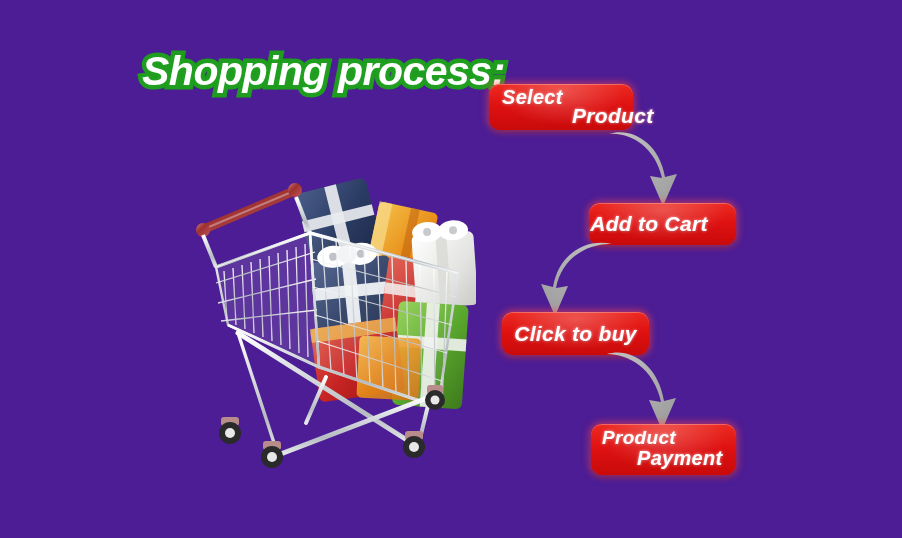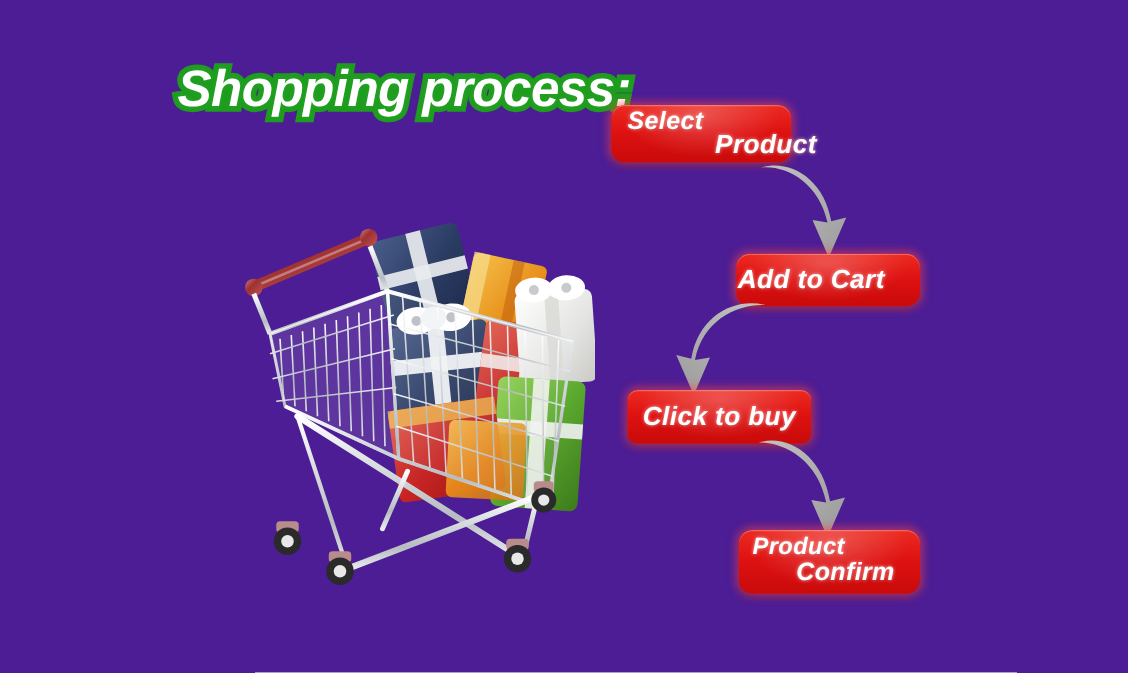--- a/index.html
+++ b/index.html
@@ -71,21 +71,21 @@
   
   #btn-addcart { left: 589px; top: 203px; width: 147px; height: 42px; }
   #btn-addcart .l1 {
     left: 0; top: 0; width: 120px; height: 42px;
     display: flex; align-items: center; justify-content: center;
     font-size: 21px;
     text-align: center;
   }
 
   
-  #btn-click { left: 502px; top: 312px; width: 147px; height: 43px; border-radius: 8px; }
+  #btn-click { left: 502px; top: 312px; width: 147px; height: 43px; }
   #btn-click .l1 {
     left: 0; top: 0; width: 147px; height: 43px;
     display: flex; align-items: center; justify-content: center;
     font-size: 21px;
   }
 
   
   #btn-confirm { left: 591px; top: 424px; width: 145px; height: 51px; }
   #btn-confirm .l1 { left: 11px; top: 3px;  font-size: 19px; }
   #btn-confirm .l2 { left: 46px; top: 23px; font-size: 20px; }
@@ -333,16 +333,16 @@
           <stop offset="0%" stop-color="#c2c2c2"></stop>
           <stop offset="100%" stop-color="#9a9a9a"></stop>
         </linearGradient>
       </defs>
       <path d="M3,6 C24,6 50,20 57,54 L45,52 L58,82 L72,50 L60,53 C54,16 26,-1 3,6 Z" fill="url(#ag3)"></path>
     </svg>
   </div>
 
   <div class="btn" id="btn-confirm">
     <span class="lbl l1">Product</span>
-    <span class="lbl l2">Confirm</span>
+    <span class="lbl l2">Payment</span>
   </div>
 
 </div>
 
 </body></html>

